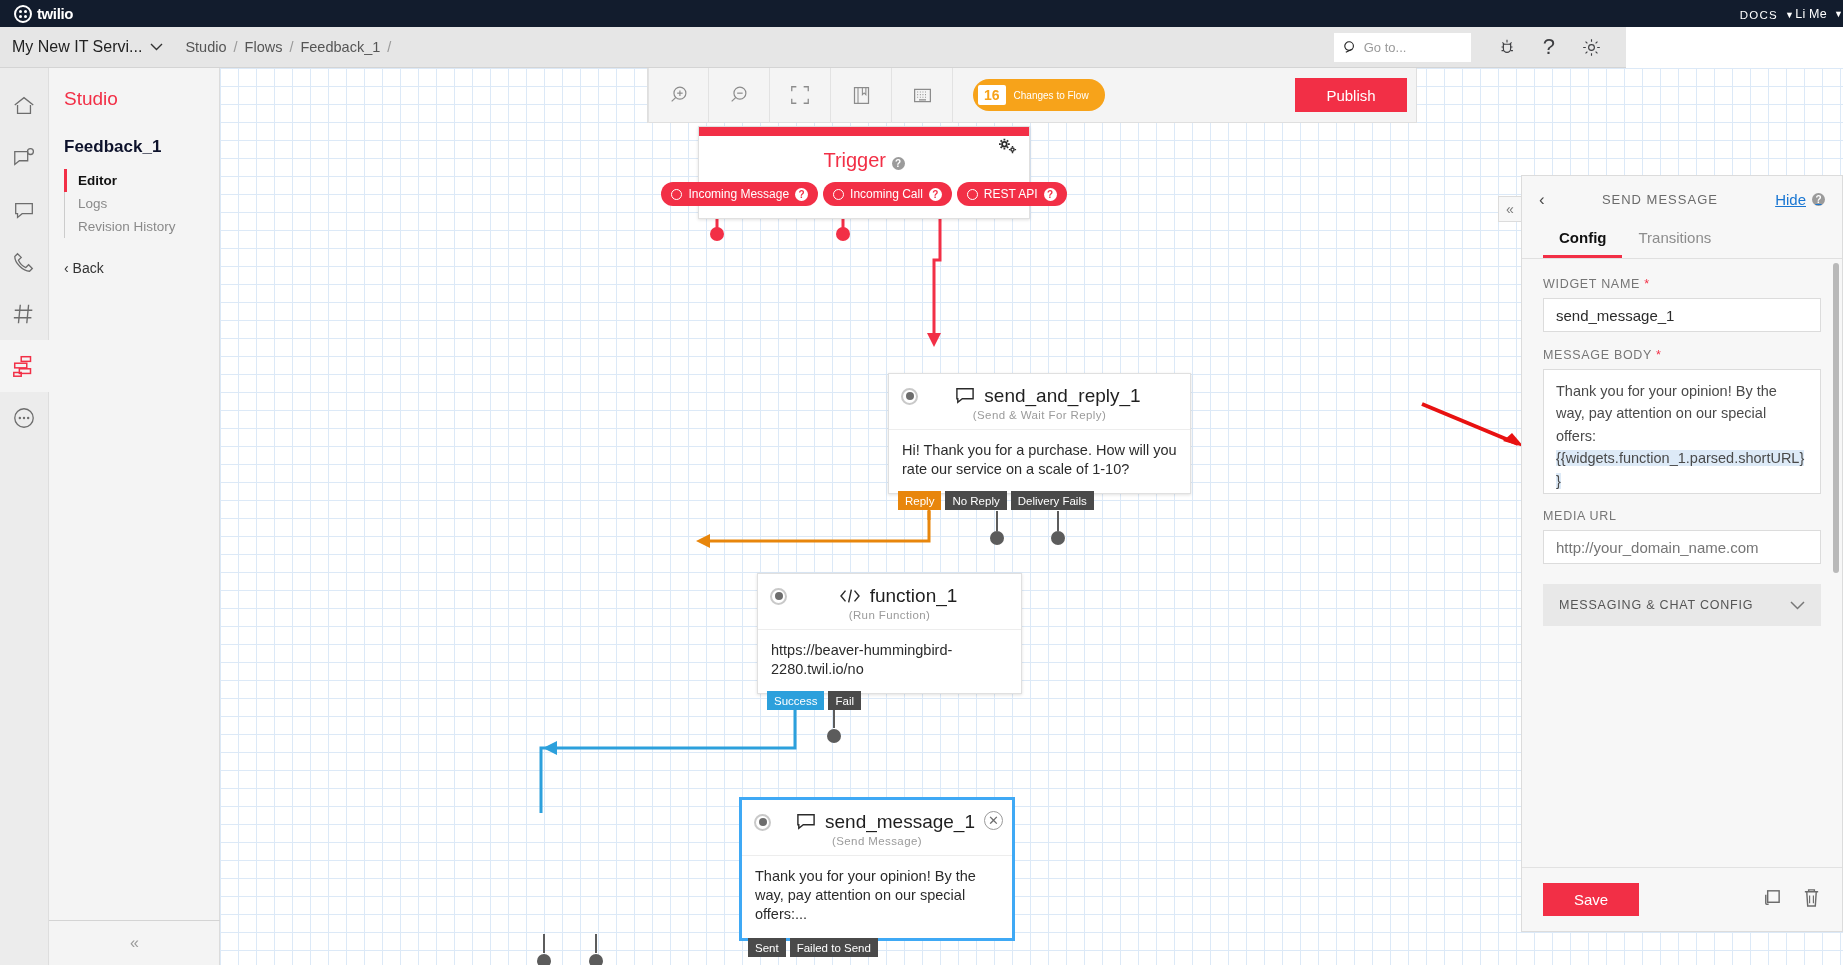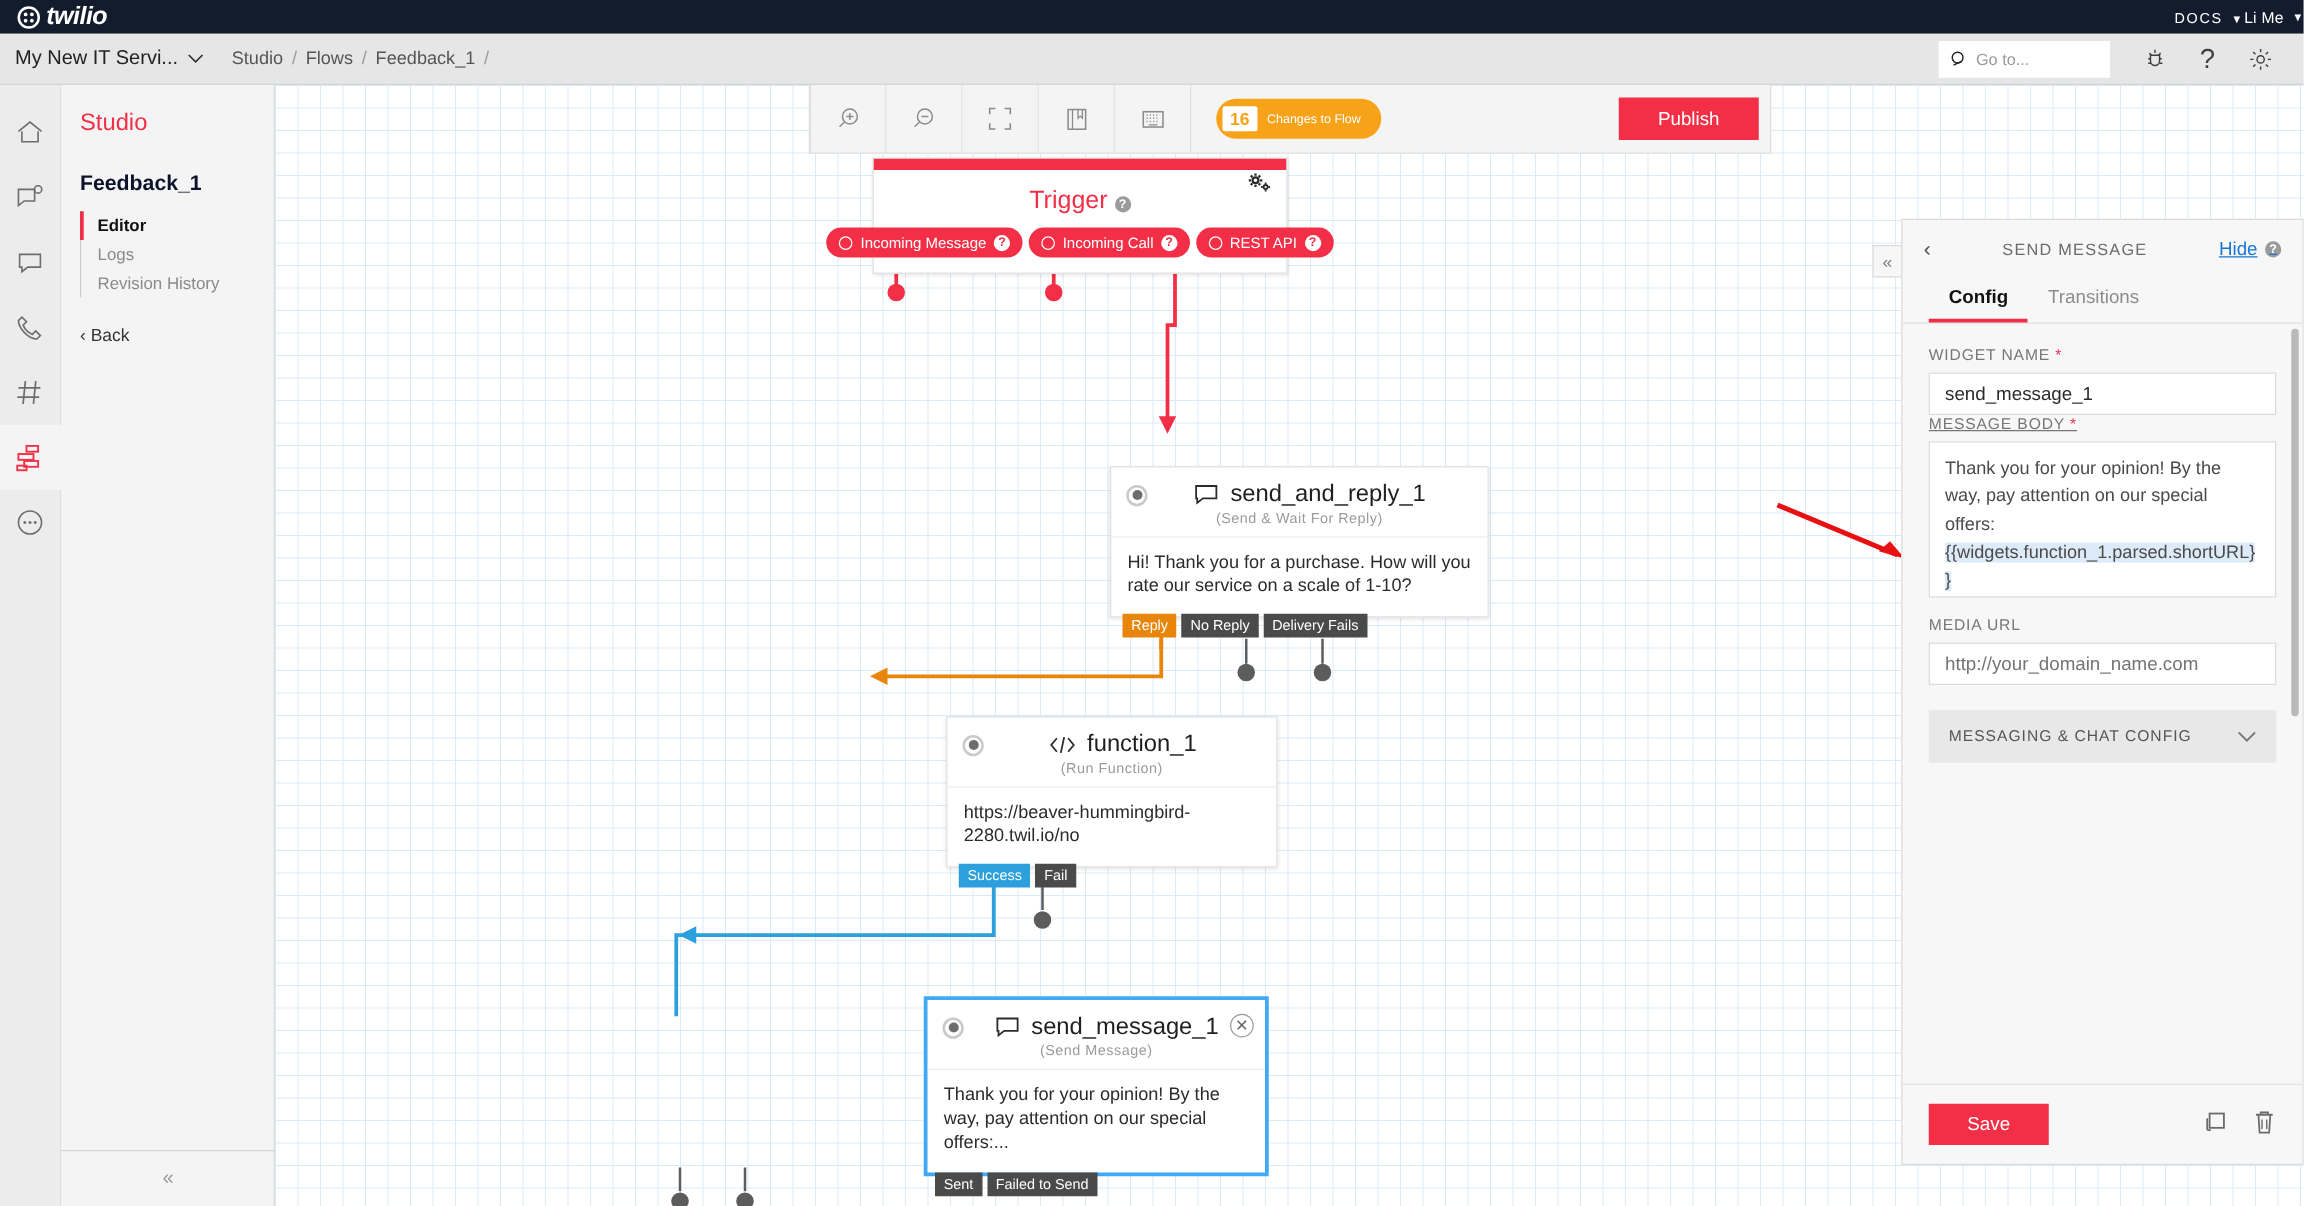--- a/index.html
+++ b/index.html
@@ -22,29 +22,29 @@
     width: 18px; height: 18px; border-radius: 50%;
     border: 2px solid #fff; position: relative;
   }
   #logo-mark i {
     position: absolute; width: 3px; height: 3px; background: #fff; border-radius: 50%;
   }
   #logo-mark i:nth-child(1){ left:3px; top:3.5px; }
   #logo-mark i:nth-child(2){ left:8px; top:3.5px; }
   #logo-mark i:nth-child(3){ left:3px; top:8.5px; }
   #logo-mark i:nth-child(4){ left:8px; top:8.5px; }
-  #logo-text { font-size: 20px; font-weight: bold; letter-spacing: -0.4px; font-style: italic; }
+  #logo-text { font-size: 15px; font-weight: bold; letter-spacing: -0.4px; }
   #topbar-right { margin-left: auto; display: flex; align-items: flex-end; }
   .topnav-item { font-size: 11.5px; letter-spacing: 1.3px; display: flex; align-items: center; gap: 7px; cursor: pointer; }
   .topnav-item.user { letter-spacing: 0.2px; font-size: 12.5px; }
   .caret { font-size: 9px; }
 
   
   #crumbbar {
-    position: absolute; left: 0; top: 27px; width: 1843px; height: 41px;
+    position: absolute; left: 0; top: 27px; width: 1626px; height: 41px;
     background: #e6e6e6;
     display: flex; align-items: center;
     border-bottom: 1px solid #d4d4d4;
   }
   #acct { margin-left: 12px; font-size: 16px; color: #222; display: flex; align-items: center; gap: 8px; cursor: pointer;}
   #crumbs { margin-left: 22px; font-size: 14.5px; color: #555; display: flex; align-items: center; gap: 7px; }
   #crumbs .sep { color: #999; }
   #crumbs .crumb { cursor: pointer; }
   #crumbbar-right { margin-left: auto; display: flex; align-items: center; gap: 26px; margin-right: 24px; }
   #searchbox {
@@ -539,21 +539,21 @@
 
   <div id="panel-body">
     <div id="panel-scroll"></div>
 
     <div class="fld-label">
       <span>WIDGET NAME</span>
       <span class="req">*</span>
     </div>
     <input class="fld-input" value="send_message_1" style="">
 
-    <div class="fld-label" style="margin-top:0;text-decoration:underline;">
+    <div class="fld-label" style="margin-top:16px;">
       <span>MESSAGE BODY</span>
       <span class="req">*</span>
     </div>
     <div class="fld-area">
       <span>Thank you for your opinion! By the way, pay attention on our special offers:</span>
       <span class="liquid">{{widgets.function_1.parsed.shortURL}}</span>
     </div>
 
     <div class="fld-label" style="margin-top:15px;">MEDIA URL</div>
     <input class="fld-input ph" placeholder="http://your_domain_name.com" style="">

